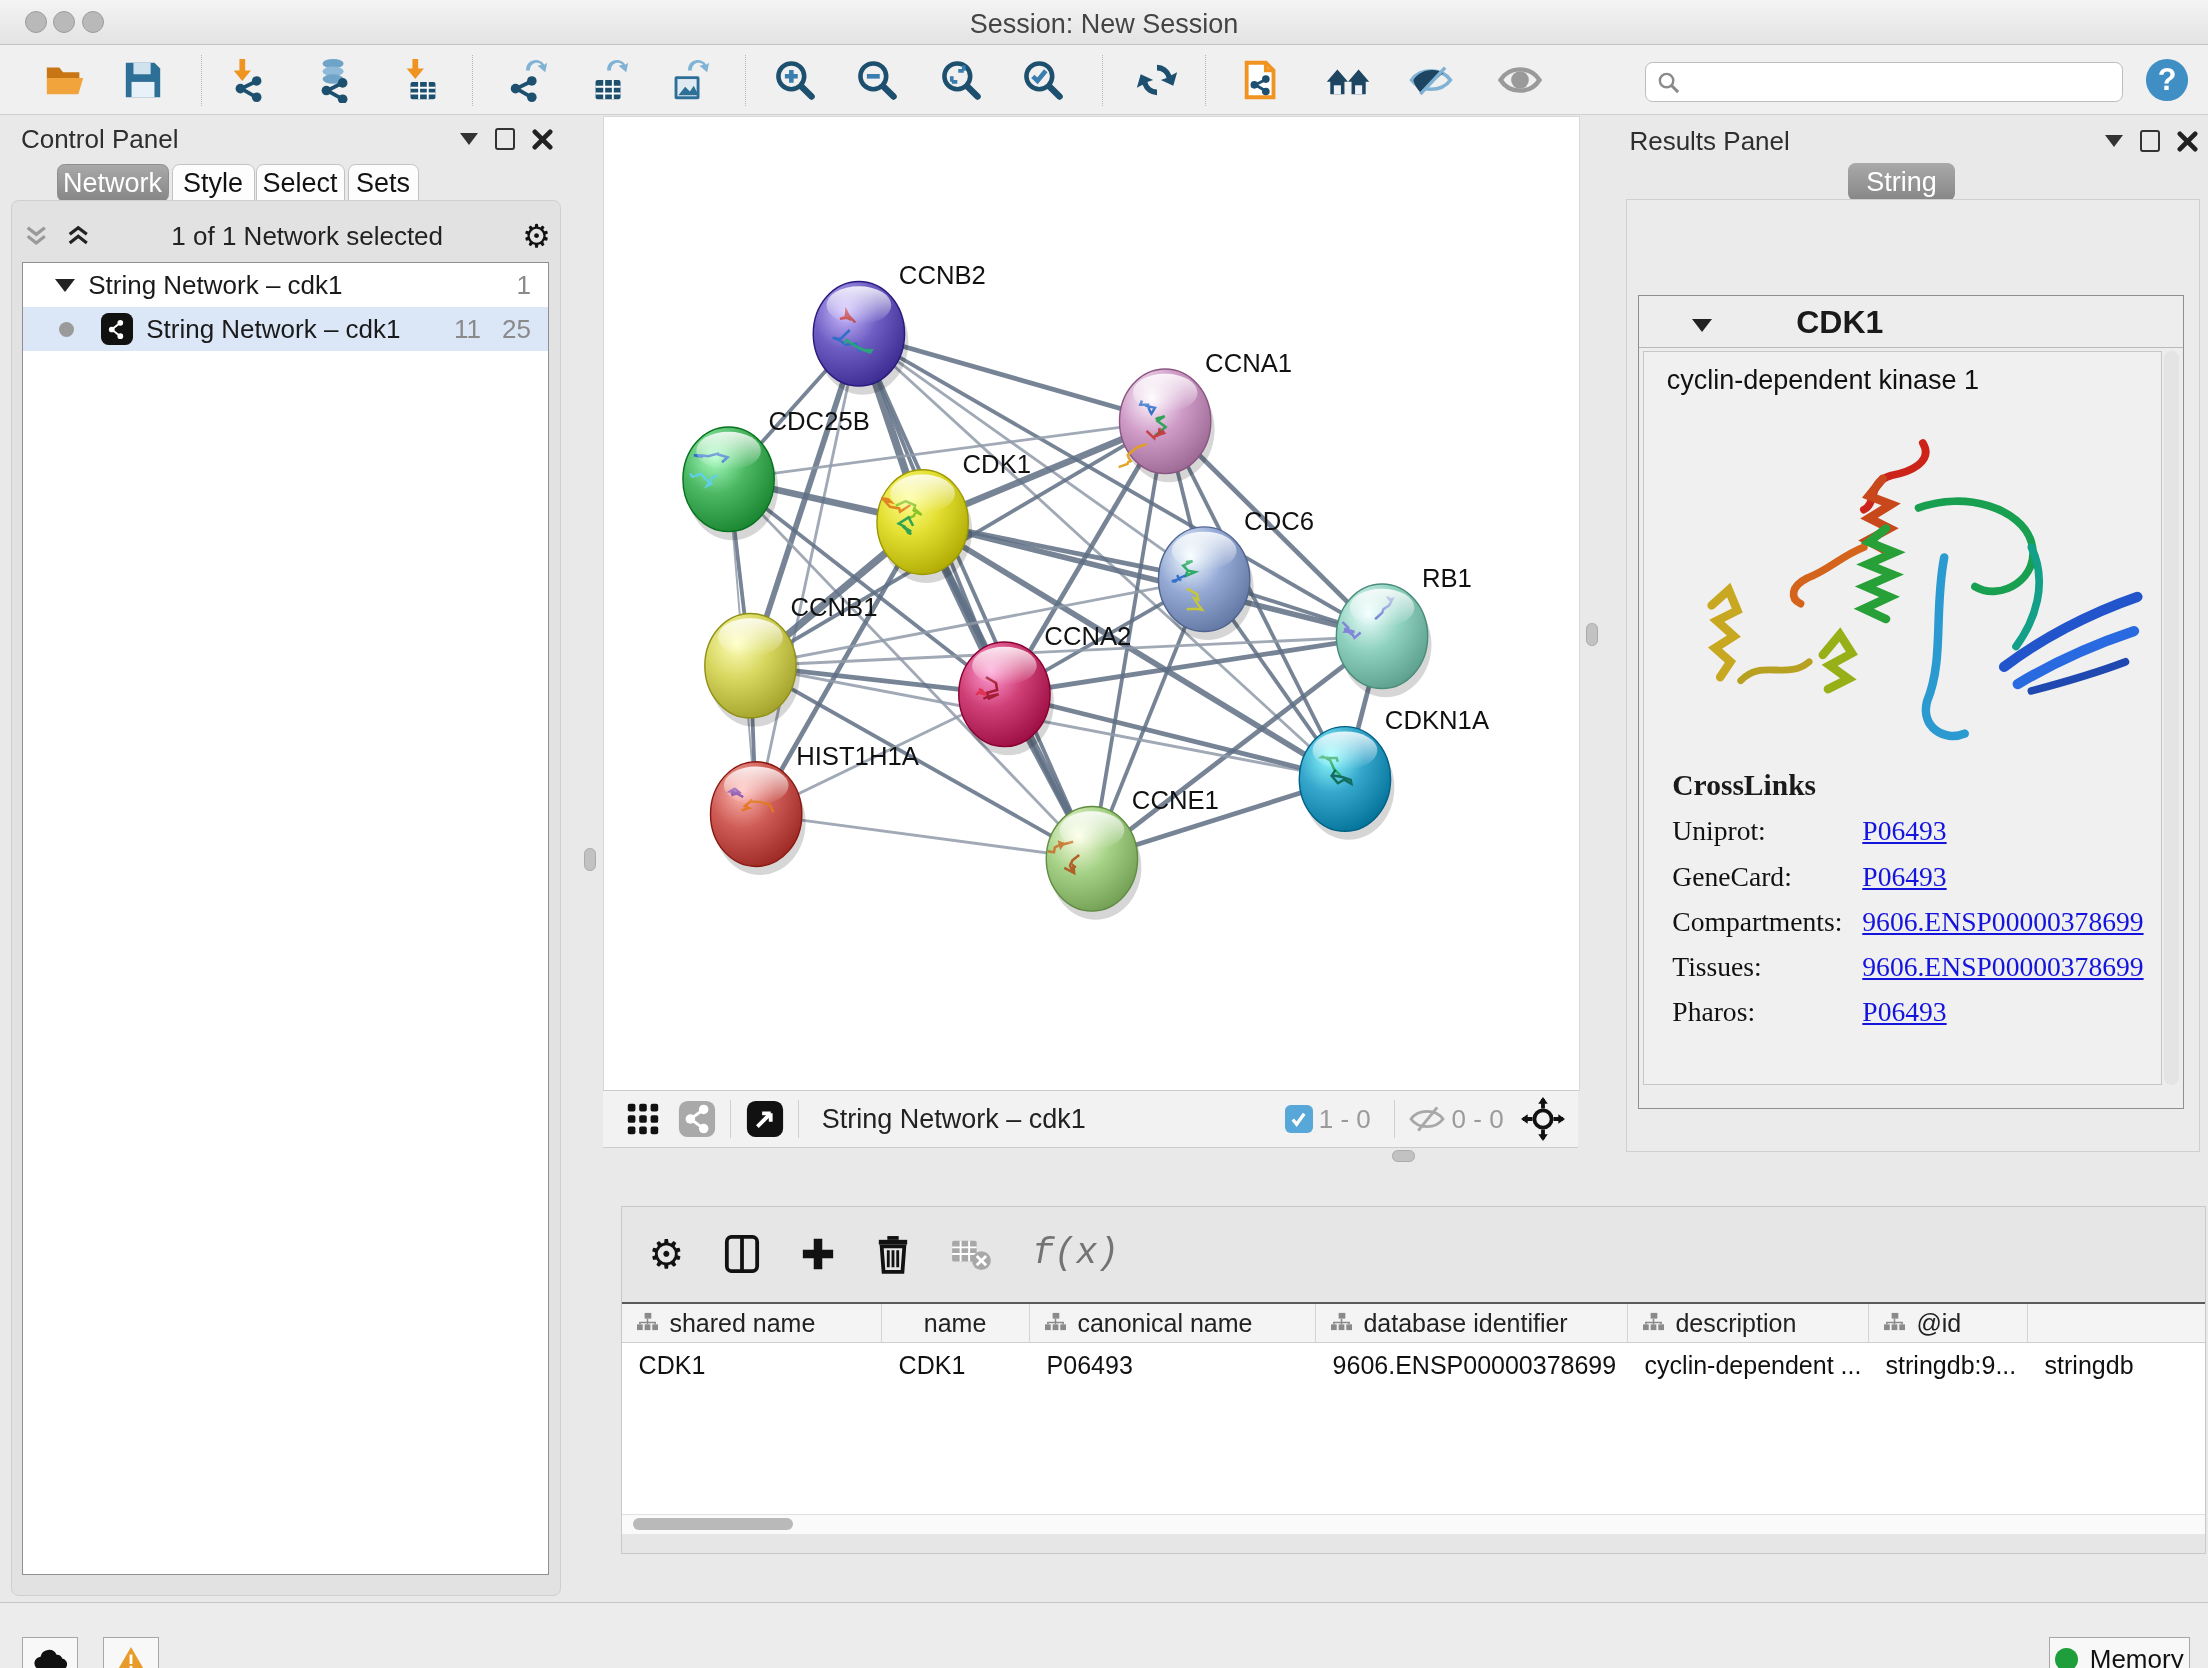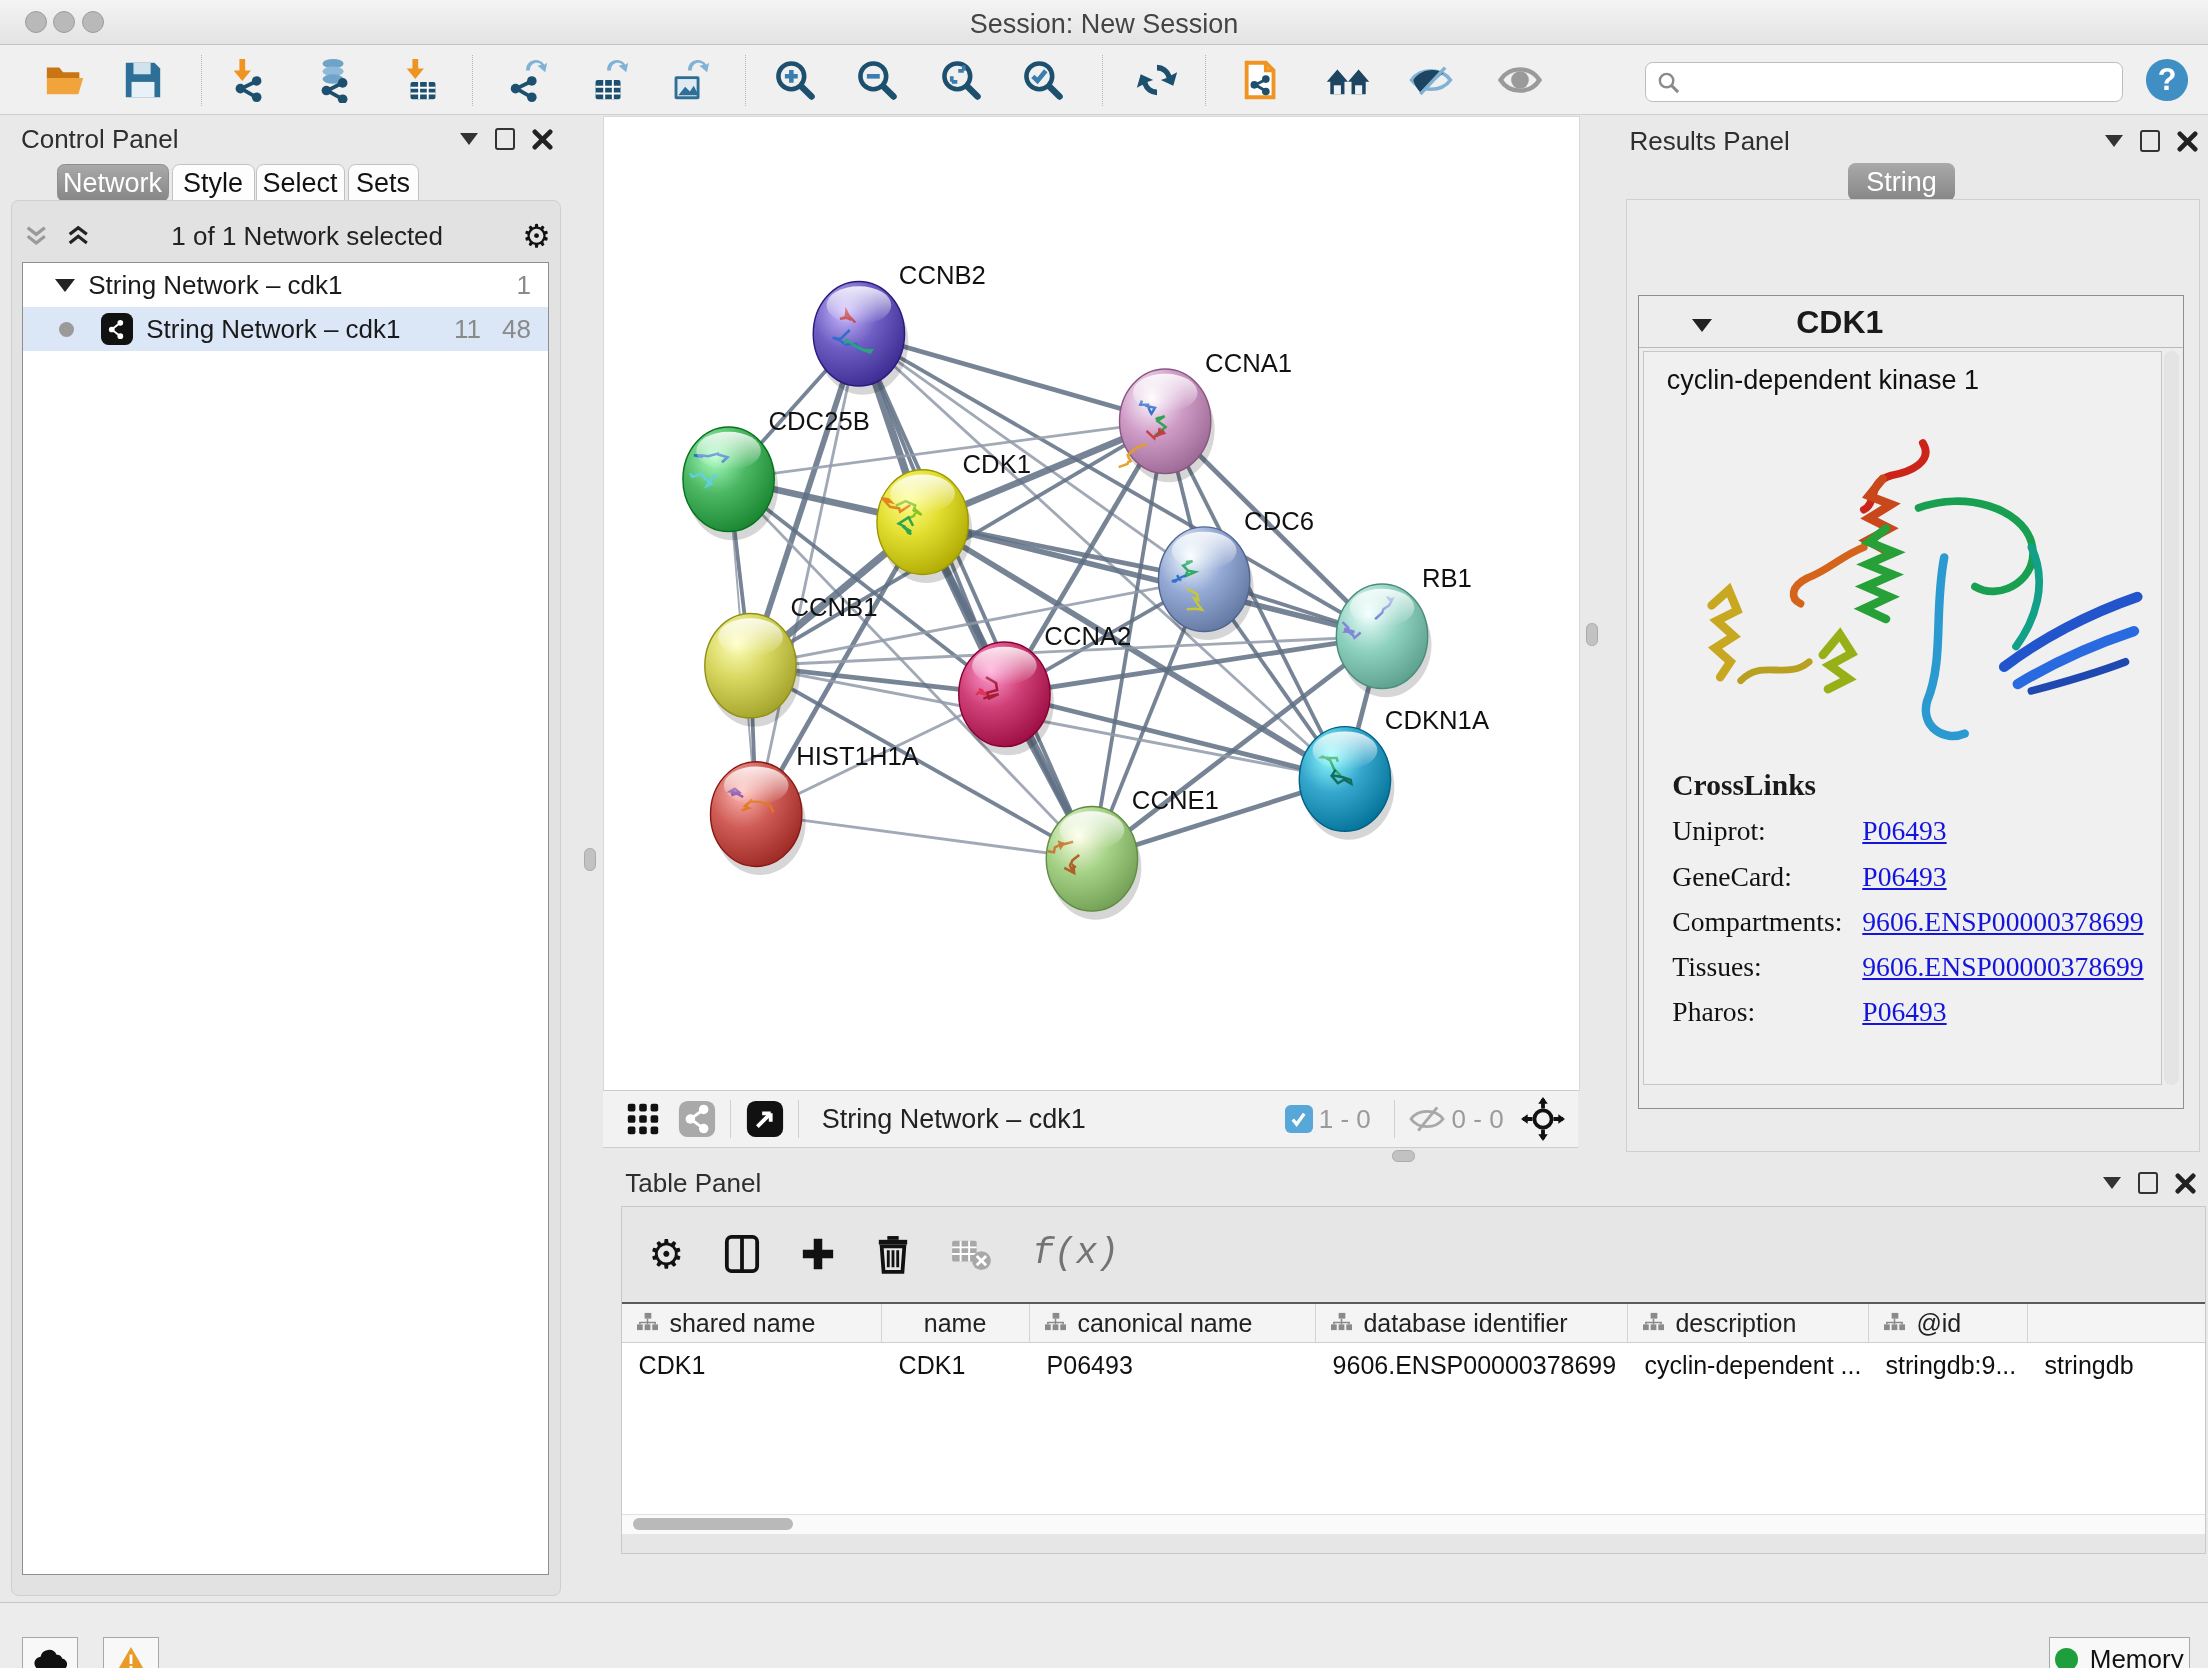--- a/index.html
+++ b/index.html
@@ -343,21 +343,21 @@
                 <g stroke="#fff" stroke-width="2">
                   <path d="M15 4 L6 11 L15 18" fill="none"></path>
                 </g>
                 <circle cx="15" cy="4" r="3" fill="#fff"></circle>
                 <circle cx="6" cy="11" r="3" fill="#fff"></circle>
                 <circle cx="15" cy="18" r="3" fill="#fff"></circle>
               </svg>
             </span>
           <span>String Network – cdk1</span>
           <span class="tree-count" style="right:67px">11</span>
-          <span class="tree-count">48</span>
+          <span class="tree-count">25</span>
         </div>
       </div>
     </div>
   </div>
 
   <div class="abs split-dot-v" style="left:584px;top:848px"></div>
   <div class="abs split-dot-v" style="left:1586px;top:623px"></div>
   <div class="abs split-dot-h" style="left:1392px;top:1150px"></div>
 
   <div class="abs" id="net-canvas-bg"></div>
@@ -676,32 +676,20 @@
                 </div>
               </div>
           </div>
         </div>
         <div id="rp-scrollcol"></div>
       </div>
     </div>
   </div>
 
   <div class="abs" id="table-panel">
-    <div id="tp-header">
-      <span class="panel-title">Table Panel</span>
-      <span class="win-btns">
-        <span class="wb-collapse"></span>
-        <span class="wb-float"></span>
-        <span class="wb-close">
-            <svg width="21" height="21" viewBox="0 0 22 22">
-              <path d="M3 3 L19 19 M19 3 L3 19" stroke="#222" stroke-width="5" stroke-linecap="round"></path>
-            </svg>
-          </span>
-      </span>
-    </div>
     <div id="tp-box">
       <div id="tp-toolbar">
         <span class="glyph" style="font-size:40px;color:#111">⚙</span>
         <svg width="36" height="40" viewBox="0 0 38 42">
             <rect x="3" y="3" width="32" height="36" rx="5" fill="none" stroke="#111" stroke-width="4"></rect>
             <path d="M19 3 v36" stroke="#111" stroke-width="4"></path>
           </svg>
         <svg width="36" height="36" viewBox="0 0 38 38">
             <path d="M19 3 v32 M3 19 h32" stroke="#111" stroke-width="9"></path>
           </svg>

